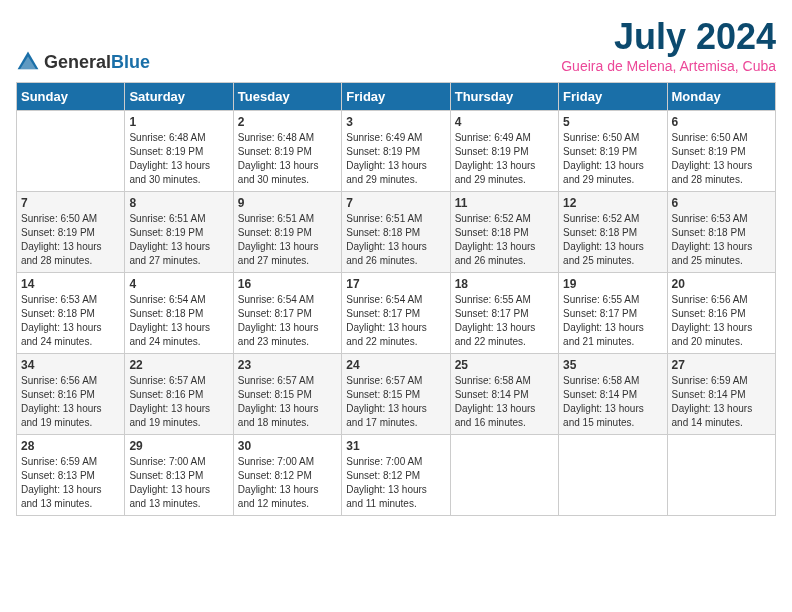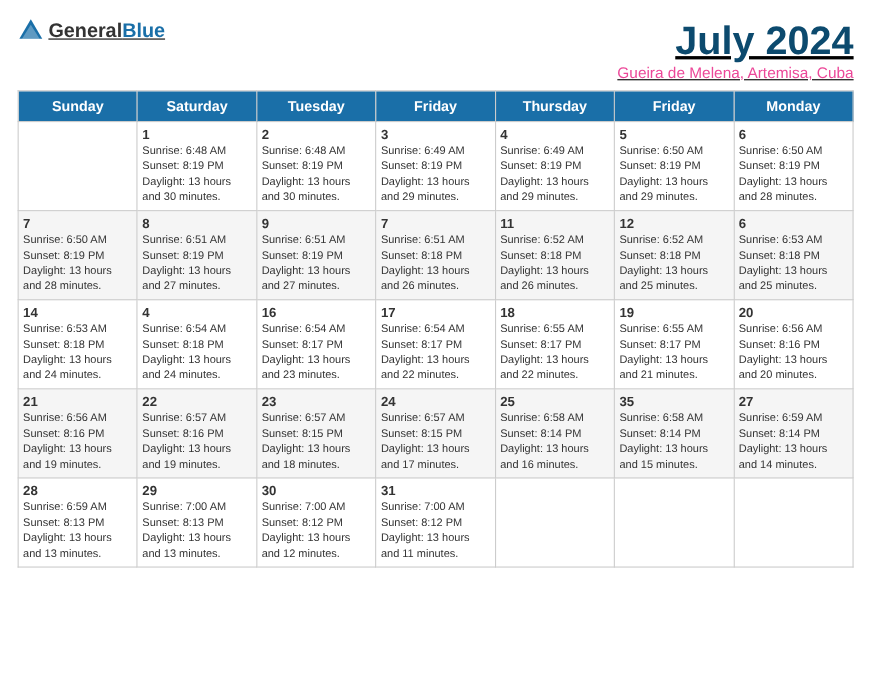--- a/index.html
+++ b/index.html
@@ -6,23 +6,22 @@
     body {
       font-family: Arial, sans-serif;
       background: #fff;
       width: 792px;
       min-height: 612px;
       padding: 16px;
     }
     .header {
       display: flex;
       justify-content: space-between;
-      align-items: flex-start;
+      align-items: flex-end;
       margin-bottom: 8px;
-      text-decoration: underline;
     }
     .logo {
       display: flex;
       align-items: center;
       gap: 4px;
     }
     .logo-icon {
       width: 24px;
       height: 24px;
     }
@@ -42,21 +41,21 @@
       width: 100%;
       border-collapse: collapse;
       table-layout: fixed;
     }
     thead th {
       background-color: #1a6fa8;
       color: #fff;
       font-size: 13px;
       font-weight: bold;
       padding: 6px 4px;
-      text-align: center;
+      text-align: left;
       border: 1px solid #ccc;
     }
     tbody td {
       border: 1px solid #ccc;
       vertical-align: top;
       padding: 4px 4px;
       font-size: 10.5px;
       color: #333;
       height: 80px;
     }
@@ -195,21 +194,21 @@
           <span class="day-number">19</span>
           <div class="day-info">Sunrise: 6:55 AM<br>Sunset: 8:17 PM<br>Daylight: 13 hours and 21 minutes.</div>
         </td>
         <td>
           <span class="day-number">20</span>
           <div class="day-info">Sunrise: 6:56 AM<br>Sunset: 8:16 PM<br>Daylight: 13 hours and 20 minutes.</div>
         </td>
       </tr>
       <tr>
         <td>
-          <span class="day-number">21</span>
+          <span class="day-number">34</span>
           <div class="day-info">Sunrise: 6:56 AM<br>Sunset: 8:16 PM<br>Daylight: 13 hours and 19 minutes.</div>
         </td>
         <td>
           <span class="day-number">22</span>
           <div class="day-info">Sunrise: 6:57 AM<br>Sunset: 8:16 PM<br>Daylight: 13 hours and 19 minutes.</div>
         </td>
         <td>
           <span class="day-number">23</span>
           <div class="day-info">Sunrise: 6:57 AM<br>Sunset: 8:15 PM<br>Daylight: 13 hours and 18 minutes.</div>
         </td>

